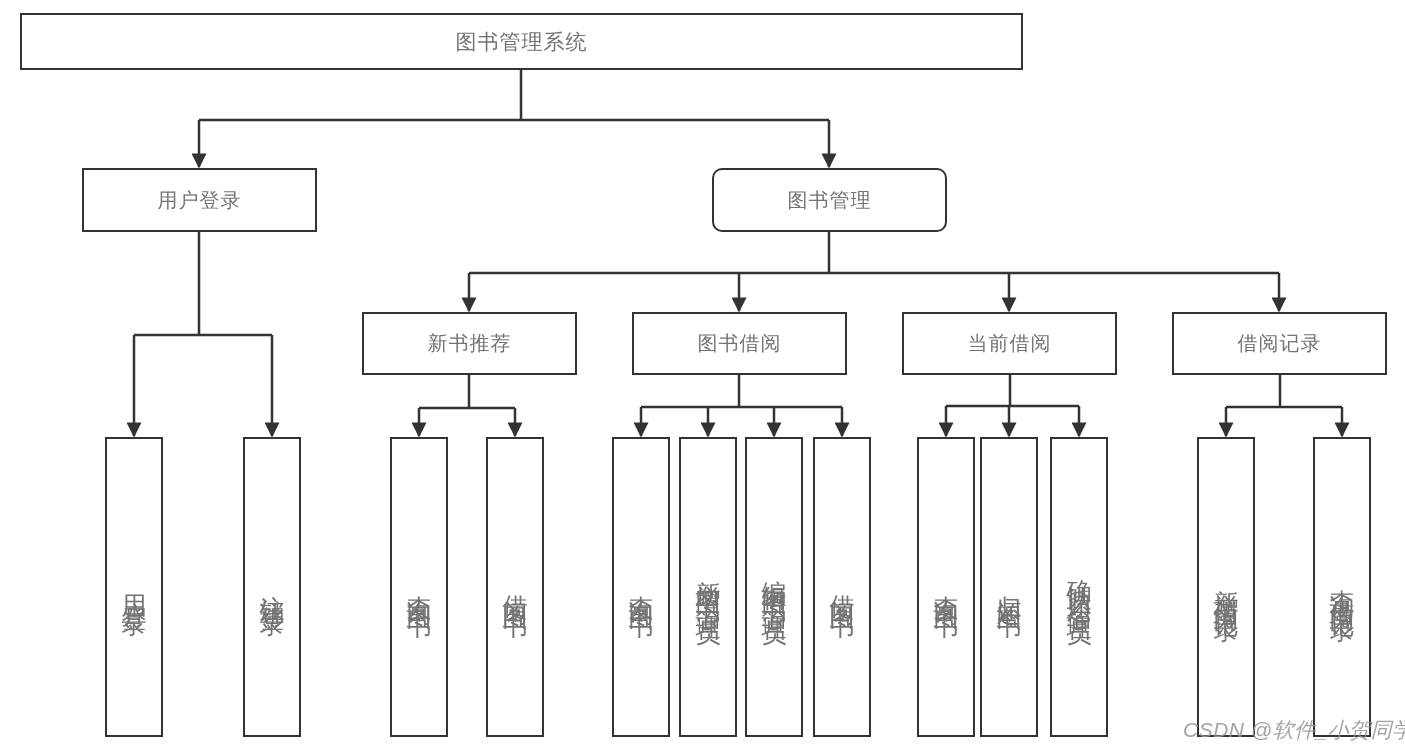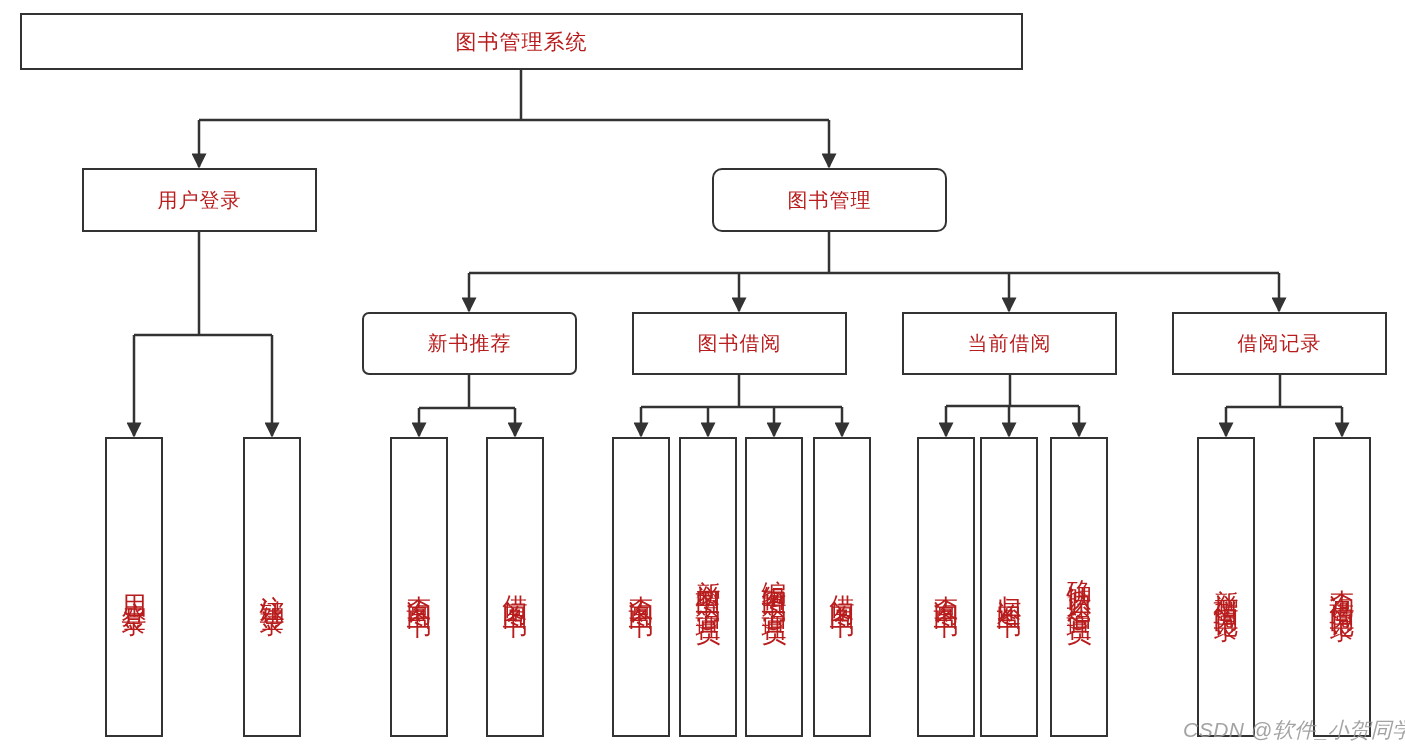--- a/index.html
+++ b/index.html
@@ -4,21 +4,21 @@
 <style>
   html,body{margin:0;padding:0;background:#ffffff;}
   body{font-family:"Liberation Sans","DejaVu Sans",sans-serif;}
   #stage{position:relative;width:1405px;height:747px;background:#ffffff;overflow:hidden;}
   #wires{position:absolute;left:0;top:0;width:1405px;height:747px;}
   .box{
     position:absolute;
     box-sizing:border-box;
     background:#ffffff;
     border:2.5px solid #333333;
-    color:#b91c1c;
+    color:#737373;
     display:flex;
     align-items:center;
     justify-content:center;
     z-index:2;
   }
   .bh{font-size:20px;letter-spacing:1px;}
   .bh-title{font-size:21px;letter-spacing:1px;}
   .bv{
     writing-mode:vertical-lr;
     font-size:25px;
@@ -77,21 +77,21 @@
     <path d="M1079 406 V436" fill="none" stroke="#333333" stroke-width="2.5" marker-end="url(#arrow)"></path>
     <path d="M1226 407 V436" fill="none" stroke="#333333" stroke-width="2.5" marker-end="url(#arrow)"></path>
     <path d="M1342 407 V436" fill="none" stroke="#333333" stroke-width="2.5" marker-end="url(#arrow)"></path>
   </svg>
 
   <div class="box bh bh-title" style="left:20px;top:13px;width:1003px;height:57px;">图书管理系统</div>
 
   <div class="box bh" style="left:82px;top:168px;width:235px;height:64px;">用户登录</div>
   <div class="box bh" style="left:712px;top:168px;width:235px;height:64px;border-radius:10px;">图书管理</div>
 
-  <div class="box bh" style="left:362px;top:312px;width:215px;height:63px;border-radius:7px;">新书推荐</div>
+  <div class="box bh" style="left:362px;top:312px;width:215px;height:63px;">新书推荐</div>
   <div class="box bh" style="left:902px;top:312px;width:215px;height:63px;">当前借阅</div>
   <div class="box bh" style="left:632px;top:312px;width:215px;height:63px;">图书借阅</div>
   <div class="box bh" style="left:1172px;top:312px;width:215px;height:63px;">借阅记录</div>
 
   <div class="box bv" style="left:105px;top:437px;width:58px;height:300px;">用户登录</div>
   <div class="box bv" style="left:243px;top:437px;width:58px;height:300px;">注销登录</div>
 
   <div class="box bv" style="left:390px;top:437px;width:58px;height:300px;">查询图书</div>
   <div class="box bv" style="left:486px;top:437px;width:58px;height:300px;">借阅图书</div>
 

